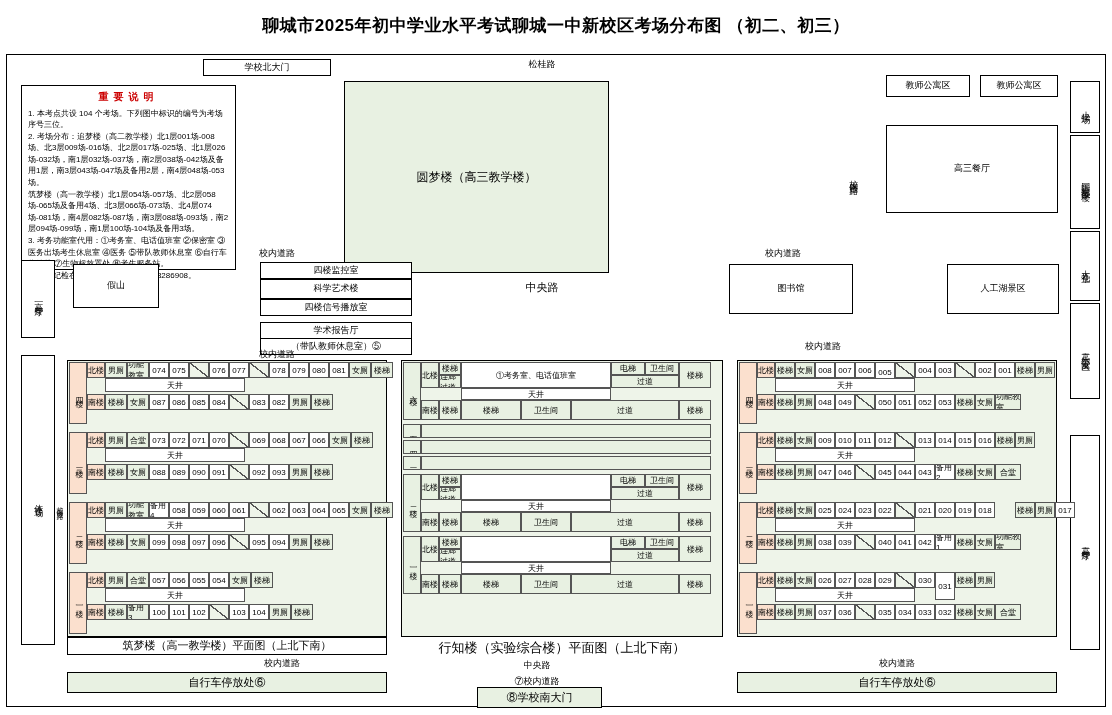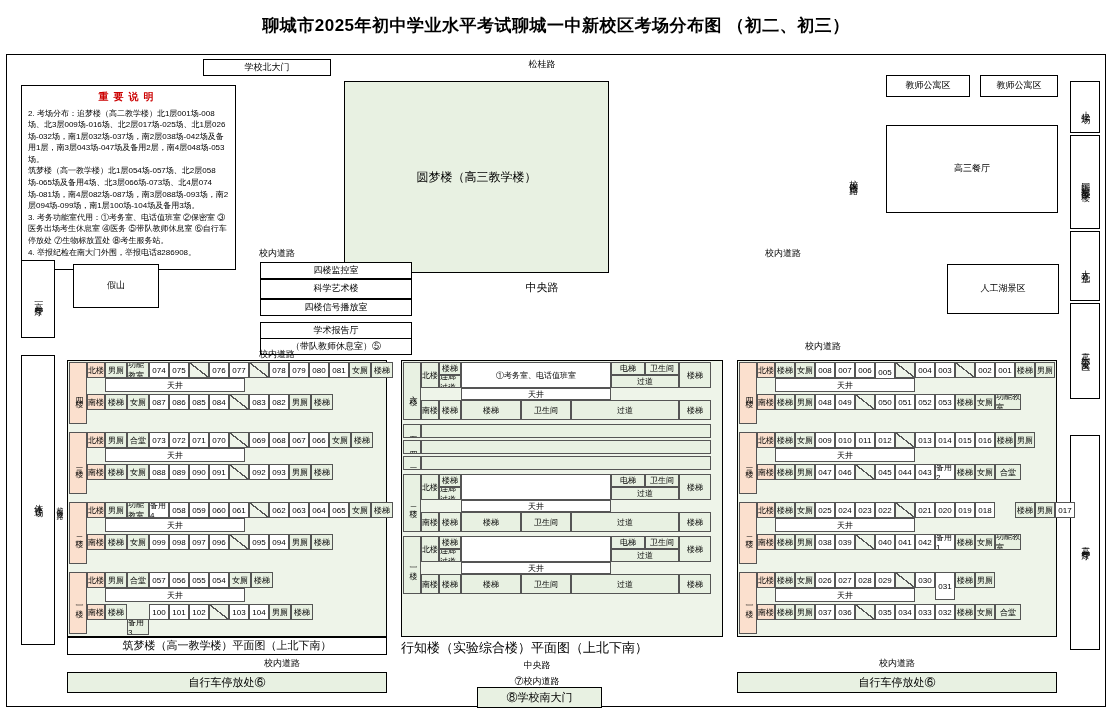--- a/index.html
+++ b/index.html
@@ -78,20 +78,21 @@
     background: #fff;
     overflow: hidden;
   }
   .cell.g { background: #e8f1e2; }
   .cell.o { background: #fbe0ce; }
   .slash {
     background: linear-gradient(to top right, transparent 47%, #555 47%, #555 53%, transparent 53%);
   }
   .plan-caption {
     position: absolute;
+    text-align: center;
     font-size: 11px;
   }
   .bigcap { font-size: 13px; }
   .bldg-frame {
     position: absolute;
     border: 1px solid #000;
     background: #eef4e9;
   }
   .tinytxt { font-size: 7px; }
 </style>
@@ -100,20 +101,21 @@
 
 <div class="page-title">聊城市2025年初中学业水平考试聊城一中新校区考场分布图  （初二、初三）</div>
 
 <div class="canvas">
 
   <div class="box" style="left:196px; top:4px; width:128px; height:17px;">学校北大门</div>
   <div class="road-label" style="left:480px; top:3px; width:110px;">松桂路</div>
 
   <div class="note" style="left:14px; top:30px; width:215px; height:185px;">
     <div class="hd">重要说明</div>
+    <p>1. 本考点共设 104 个考场。下列图中标识的编号为考场序号三位。</p>
     <p>2. 考场分布：追梦楼（高二教学楼）北1层001场-008场、北3层009场-016场、北2层017场-025场、北1层026场-032场，南1层032场-037场，南2层038场-042场及备用1层，南3层043场-047场及备用2层，南4层048场-053场。</p>
     <p>    筑梦楼（高一教学楼）北1层054场-057场、北2层058场-065场及备用4场、北3层066场-073场、北4层074场-081场，南4层082场-087场，南3层088场-093场，南2层094场-099场，南1层100场-104场及备用3场。</p>
     <p>3. 考务功能室代用：①考务室、电话值班室 ②保密室 ③医务出场考生休息室 ④医务 ⑤带队教师休息室 ⑥自行车停放处 ⑦生物标放置处 ⑧考生服务站。</p>
     <p>4. 举报纪检在南大门外围，举报电话8286908。</p>
   </div>
 
   <div class="box green" style="left:337px; top:26px; width:265px; height:192px; font-size:12px;">圆梦楼（高三教学楼）</div>
 
   <div class="box" style="left:826px; top:26px; width:40px; height:192px; border:none; background:transparent;">
     <span class="vert">校内道路</span>
@@ -150,20 +152,21 @@
   <div class="box" style="left:66px; top:209px; width:86px; height:44px;">假山</div>
 
   <div class="box" style="left:253px; top:207px; width:152px; height:17px;">四楼监控室</div>
   <div class="box" style="left:253px; top:224px; width:152px; height:20px;">科学艺术楼</div>
   <div class="box" style="left:253px; top:244px; width:152px; height:17px;">四楼信号播放室</div>
   <div class="box" style="left:253px; top:267px; width:152px; height:16px; border-bottom:none;">学术报告厅</div>
   <div class="box" style="left:253px; top:283px; width:152px; height:17px;">（带队教师休息室）⑤</div>
 
   <div class="road-label" style="left:480px; top:225px; width:110px; font-size:11px;">中央路</div>
 
+  <div class="box" style="left:722px; top:209px; width:124px; height:50px;">图书馆</div>
   <div class="box" style="left:940px; top:209px; width:112px; height:50px;">人工湖景区</div>
 
   <div class="road-label" style="left:210px; top:293px; width:120px;">校内道路</div>
   <div class="road-label" style="left:756px; top:285px; width:120px;">校内道路</div>
 
   <div class="box" style="left:14px; top:300px; width:34px; height:290px;">
     <span class="vert">体育场</span>
   </div>
   <div class="box" style="left:42px; top:360px; width:20px; height:180px; border:none; background:transparent;">
     <span class="vert tinytxt">校内道路</span>
@@ -266,21 +269,21 @@
       <div class="cell g" style="left: 120px; top: 517px; width: 22px; height: 16px;">合堂</div>
       <div class="cell " style="left: 142px; top: 517px; width: 20px; height: 16px;">057</div>
       <div class="cell " style="left: 162px; top: 517px; width: 20px; height: 16px;">056</div>
       <div class="cell " style="left: 182px; top: 517px; width: 20px; height: 16px;">055</div>
       <div class="cell " style="left: 202px; top: 517px; width: 20px; height: 16px;">054</div>
       <div class="cell g" style="left: 222px; top: 517px; width: 22px; height: 16px;">女厕</div>
       <div class="cell g" style="left: 244px; top: 517px; width: 22px; height: 16px;">楼梯</div>
       <div class="cell " style="left: 98px; top: 533px; width: 140px; height: 14px;">天井</div>
       <div class="cell o" style="left: 80px; top: 549px; width: 18px; height: 16px;">南楼</div>
       <div class="cell g" style="left: 98px; top: 549px; width: 22px; height: 16px;">楼梯</div>
-      <div class="cell g" style="left: 120px; top: 564px; width: 22px; height: 16px;">备用3</div>
+      <div class="cell g" style="left: 120px; top: 549px; width: 22px; height: 16px;">备用3</div>
       <div class="cell " style="left: 142px; top: 549px; width: 20px; height: 16px;">100</div>
       <div class="cell " style="left: 162px; top: 549px; width: 20px; height: 16px;">101</div>
       <div class="cell " style="left: 182px; top: 549px; width: 20px; height: 16px;">102</div>
       <div class="cell slash" style="left: 202px; top: 549px; width: 20px; height: 16px;"></div>
       <div class="cell " style="left: 222px; top: 549px; width: 20px; height: 16px;">103</div>
       <div class="cell " style="left: 242px; top: 549px; width: 20px; height: 16px;">104</div>
       <div class="cell g" style="left: 262px; top: 549px; width: 22px; height: 16px;">男厕</div>
       <div class="cell g" style="left: 284px; top: 549px; width: 22px; height: 16px;">楼梯</div>
     </div>
   <div class="box" style="left:60px; top:582px; width:320px; height:18px; font-size:11px;">筑梦楼（高一教学楼）平面图（上北下南）</div>

